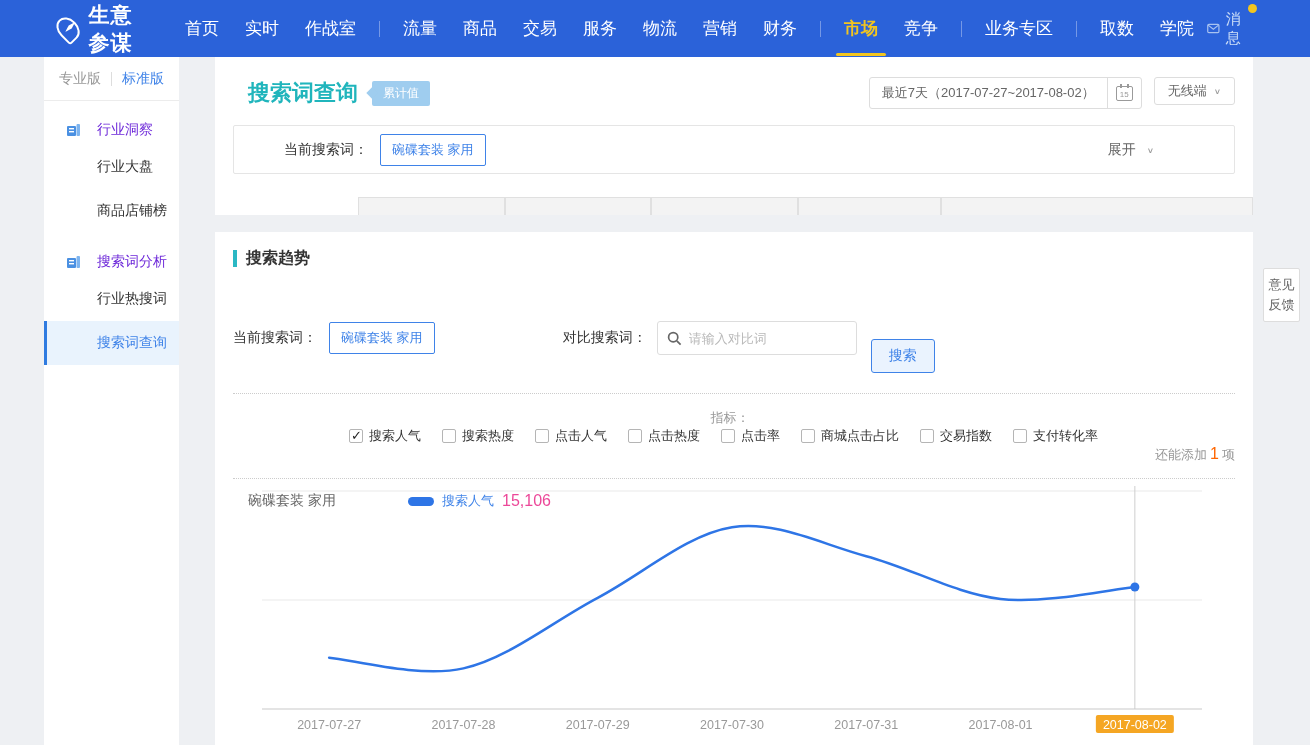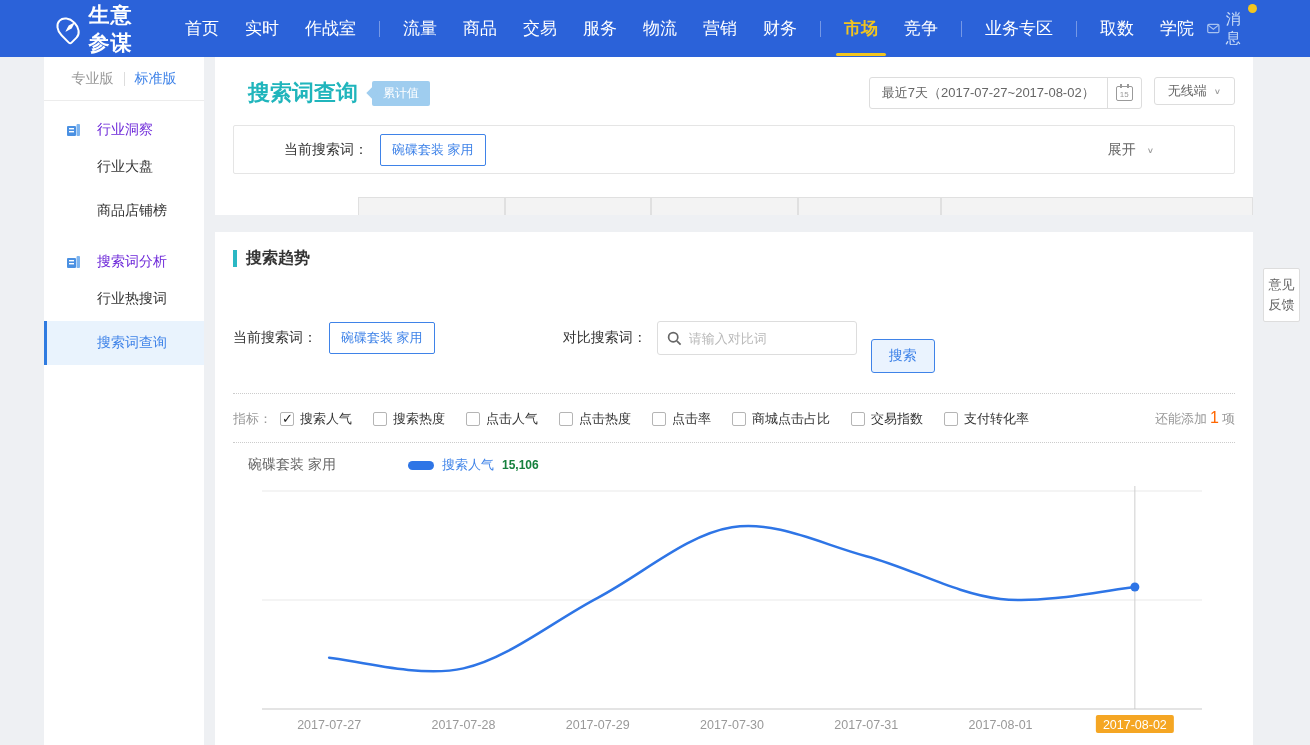--- a/index.html
+++ b/index.html
@@ -14,21 +14,21 @@
   .logo-text { font-size:21px; font-weight:bold; letter-spacing:1px; }
   .nav-item { font-size:17px; margin:0 13px; position:relative; cursor:pointer; white-space:nowrap; }
   .nav-item.active { color:#f2c51f; font-weight:bold; }
   .nav-item.active::after { content:""; position:absolute; left:-8px; right:-8px; bottom:-16px; height:3px; background:#f2c51f; border-radius:2px; }
   .nav-divider { width:1px; height:16px; background:rgba(255,255,255,.35); margin:0 10px; }
   .nav-message { margin-left:auto; margin-right:62px; display:flex; align-items:center; font-size:15px; color:#cfe0f8; position:relative; cursor:pointer; }
   .nav-message svg { margin-right:6px; }
   .msg-badge { position:absolute; right:-9px; top:-6px; width:9px; height:9px; background:#f2c51f; border-radius:50%; }
 
   
-  .sidebar { position:absolute; left:44px; top:57px; width:160px; height:688px; background:#fff; }
+  .sidebar { position:absolute; left:44px; top:57px; width:135px; height:688px; background:#fff; }
   .version-row { display:flex; justify-content:center; align-items:center; padding:13px 0 12px; border-bottom:1px solid #ececec; font-size:14px; }
   .version { cursor:pointer; color:#999; padding:0 10px; }
   .version.active { color:#3f83e8; }
   .version-sep { width:1px; height:14px; background:#ddd; }
   .side-group-header { display:flex; align-items:center; margin:20px 0 6px 22px; color:#6d28d9; font-size:14px; cursor:pointer; }
   .side-group-header svg { margin-right:8px; }
   .side-item { padding:13px 0 13px 50px; font-size:14px; color:#333; cursor:pointer; border-left:3px solid transparent; }
   .side-item.active { background:#e9f3fd; color:#3f83e8; border-left-color:#2f7be0; }
 
   
@@ -63,32 +63,32 @@
   .section-title { font-size:16px; font-weight:bold; color:#333; }
   .controls-row { display:flex; align-items:center; margin:34px 18px 0; }
   .ctl-label { font-size:14px; color:#333; white-space:nowrap; }
   .compare-wrap { margin-left:128px; display:flex; align-items:center; }
   .cmp-box { display:flex; align-items:center; border:1px solid #ddd; border-radius:3px; height:34px; width:200px; margin-left:10px; padding:8px 9px; background:#fff; }
   .cmp-box svg { flex:0 0 auto; margin-right:7px; }
   .cmp-input { border:none; outline:none; width:100%; font-size:13px; color:#333; font-family:inherit; }
   .cmp-input::placeholder { color:#b9b9b9; }
   .search-btn { margin-left:14px; height:34px; padding:0 17px; border:1px solid #3f83e8; color:#3f83e8; background:#eaf3fe; font-size:14px; border-radius:3px; cursor:pointer; font-family:inherit;margin-top:36px; }
   .dotted { border-top:1px dotted #ccc; margin:20px 18px 0; }
-  .metrics-row { display:flex; align-items:center; margin:15px 18px 0; }
+  .metrics-row { display:flex; align-items:center; margin:15px 18px 0;flex-direction:column; }
   .metrics-label { font-size:13px; color:#999; margin-right:8px; }
   .metric { display:flex; align-items:center; margin-right:21px; font-size:13px; color:#333; cursor:pointer; }
   .cb { width:14px; height:14px; border:1px solid #b5b5b5; border-radius:2px; background:#fff; margin-right:6px; position:relative; flex:0 0 auto; }
   .cb.checked::after { content:"✓"; position:absolute; left:1px; top:-2px; font-size:13px; font-weight:bold; color:#222; }
   .remaining { margin-left:auto; font-size:13px; color:#999; }
   .remaining b { color:#f60; font-size:16px; font-weight:normal; padding:0 3px; }
   .legend-row { display:flex; align-items:center; margin:13px 18px 0 33px; }
   .series-name { font-size:14px; color:#666; width:160px; }
   .legend-pill { width:26px; height:9px; border-radius:5px; background:#2e75e6; margin-right:8px; cursor:pointer; }
   .legend-metric { font-size:13px; color:#3f83e8; margin-right:8px; cursor:pointer; }
-  .legend-value { font-size:12px; color:#15803d;font-weight:bold; }
+  .legend-value { font-size:16px; color:#ec4899; }
   #chart-svg { position:absolute; left:0; top:240px; }
 
   
   .feedback { position:absolute; left:1263px; top:268px; width:37px; background:#fff; border:1px solid #ddd; border-radius:2px; padding:6px 3px; text-align:center; font-size:13px; color:#666; line-height:20px; cursor:pointer; }
 </style>
 </head>
 <body>
 
 <div class="topnav">
   <div class="logo">

